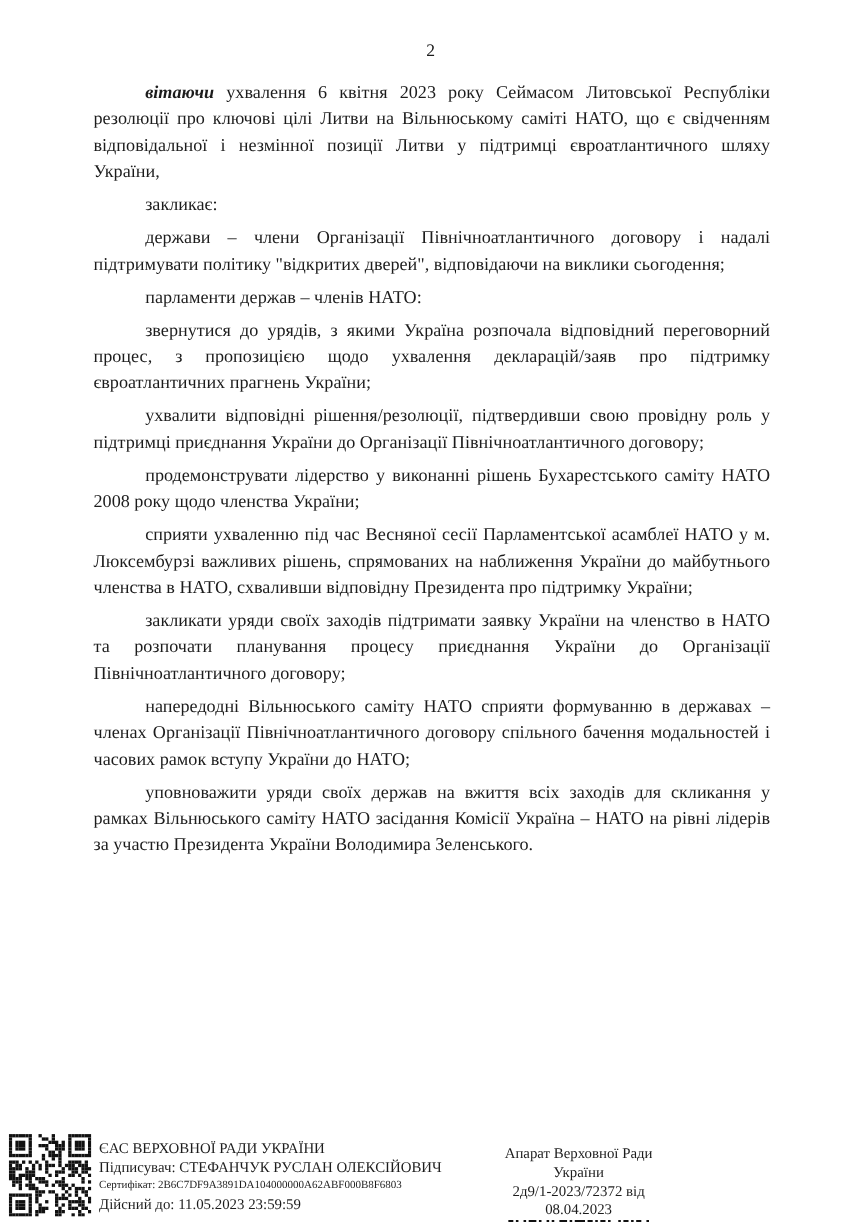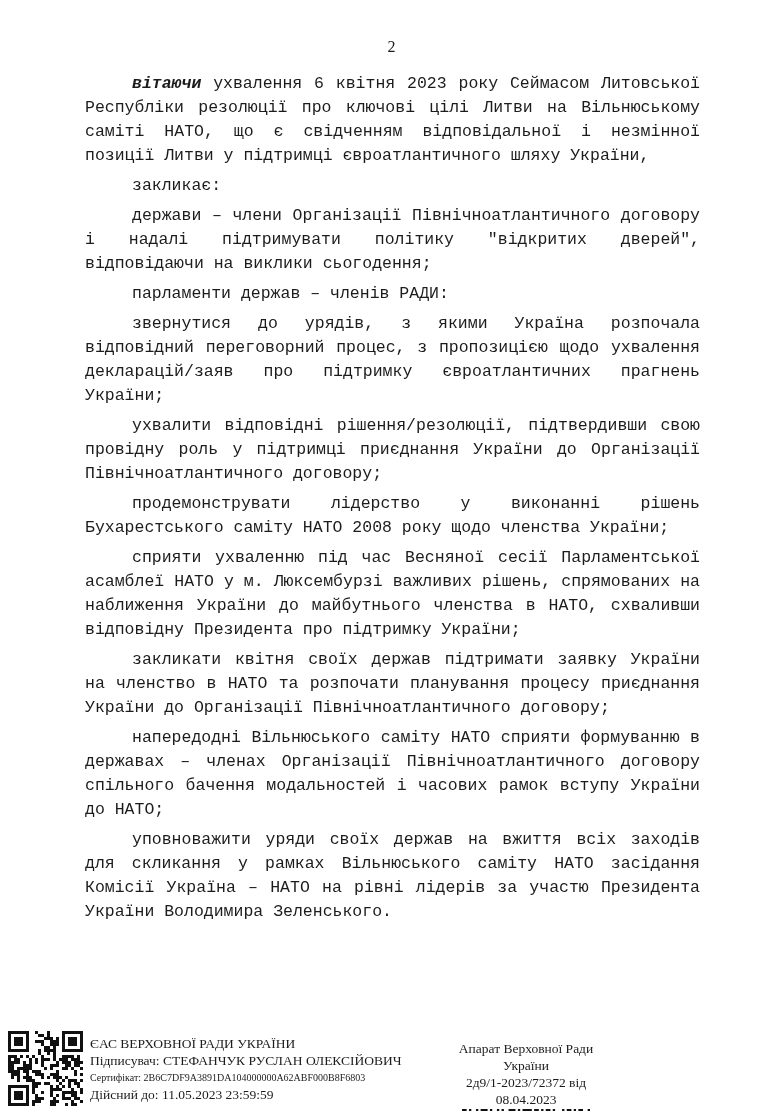--- a/index.html
+++ b/index.html
@@ -20,21 +20,20 @@
   }
   .content{
     margin:16px 83px 0 85px;
     font-size:16.5px;
     line-height:24px;
     text-align:justify;
   }
   .content p{
     margin:0 0 6px 0;
     text-indent:47px;
-    font-family:Liberation Mono, monospace;
   }
   .content p.section-gap{}
   .lead{font-weight:bold;font-style:italic;}
   .footer{
     position:absolute;
     left:0;top:1026px;width:721px;height:85px;padding-left:24px;
   }
   .qr{position:absolute;left:8px;top:5px;}
   .sig{position:absolute;left:90px;top:9px;width:340px;}
   .sig-line{font-size:13.5px;line-height:17px;white-space:nowrap;}
@@ -48,26 +47,26 @@
 </head>
 <body>
 
 <div class="page">
   <div class="page-number">2</div>
 
   <div class="content">
       <p><span class="lead">вітаючи</span> ухвалення 6 квітня 2023 року Сеймасом Литовської Республіки резолюції про ключові цілі Литви на Вільнюському саміті НАТО, що є свідченням відповідальної і незмінної позиції Литви у підтримці євроатлантичного шляху України,</p>
       <p class="section-gap">закликає:</p>
       <p>держави – члени Організації Північноатлантичного договору і надалі підтримувати політику "відкритих дверей", відповідаючи на виклики сьогодення;</p>
-      <p>парламенти держав – членів РАДИ:</p>
+      <p>парламенти держав – членів НАТО:</p>
       <p>звернутися до урядів, з якими Україна розпочала відповідний переговорний процес, з пропозицією щодо ухвалення декларацій/заяв про підтримку євроатлантичних прагнень України;</p>
       <p>ухвалити відповідні рішення/резолюції, підтвердивши свою провідну роль у підтримці приєднання України до Організації Північноатлантичного договору;</p>
       <p>продемонструвати лідерство у виконанні рішень Бухарестського саміту НАТО 2008 року щодо членства України;</p>
       <p>сприяти ухваленню під час Весняної сесії Парламентської асамблеї НАТО у м. Люксембурзі важливих рішень, спрямованих на наближення України до майбутнього членства в НАТО, схваливши відповідну Президента про підтримку України;</p>
-      <p>закликати квітня своїх держав підтримати заявку України на членство в НАТО та розпочати планування процесу приєднання України до Організації Північноатлантичного договору;</p>
+      <p>закликати уряди своїх заходів підтримати заявку України на членство в НАТО та розпочати планування процесу приєднання України до Організації Північноатлантичного договору;</p>
       <p>напередодні Вільнюського саміту НАТО сприяти формуванню в державах – членах Організації Північноатлантичного договору спільного бачення модальностей і часових рамок вступу України до НАТО;</p>
       <p>уповноважити уряди своїх держав на вжиття всіх заходів для скликання у рамках Вільнюського саміту НАТО засідання Комісії Україна – НАТО на рівні лідерів за участю Президента України Володимира Зеленського.</p>
     </div>
 
   <div class="footer">
     <svg class="qr" id="qr" width="75" height="75" viewBox="0 0 25 25">
         <rect x="0" y="0" width="1" height="1" fill="#111"></rect>
         <rect x="1" y="0" width="1" height="1" fill="#111"></rect>
         <rect x="2" y="0" width="1" height="1" fill="#111"></rect>
         <rect x="3" y="0" width="1" height="1" fill="#111"></rect>

